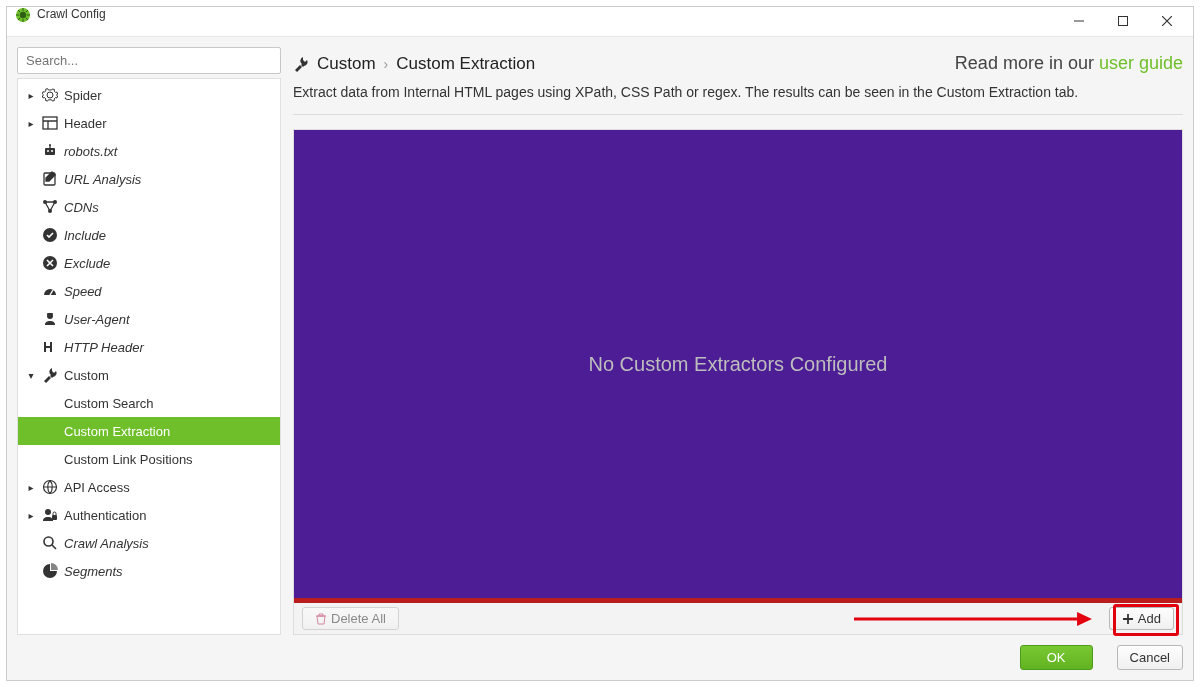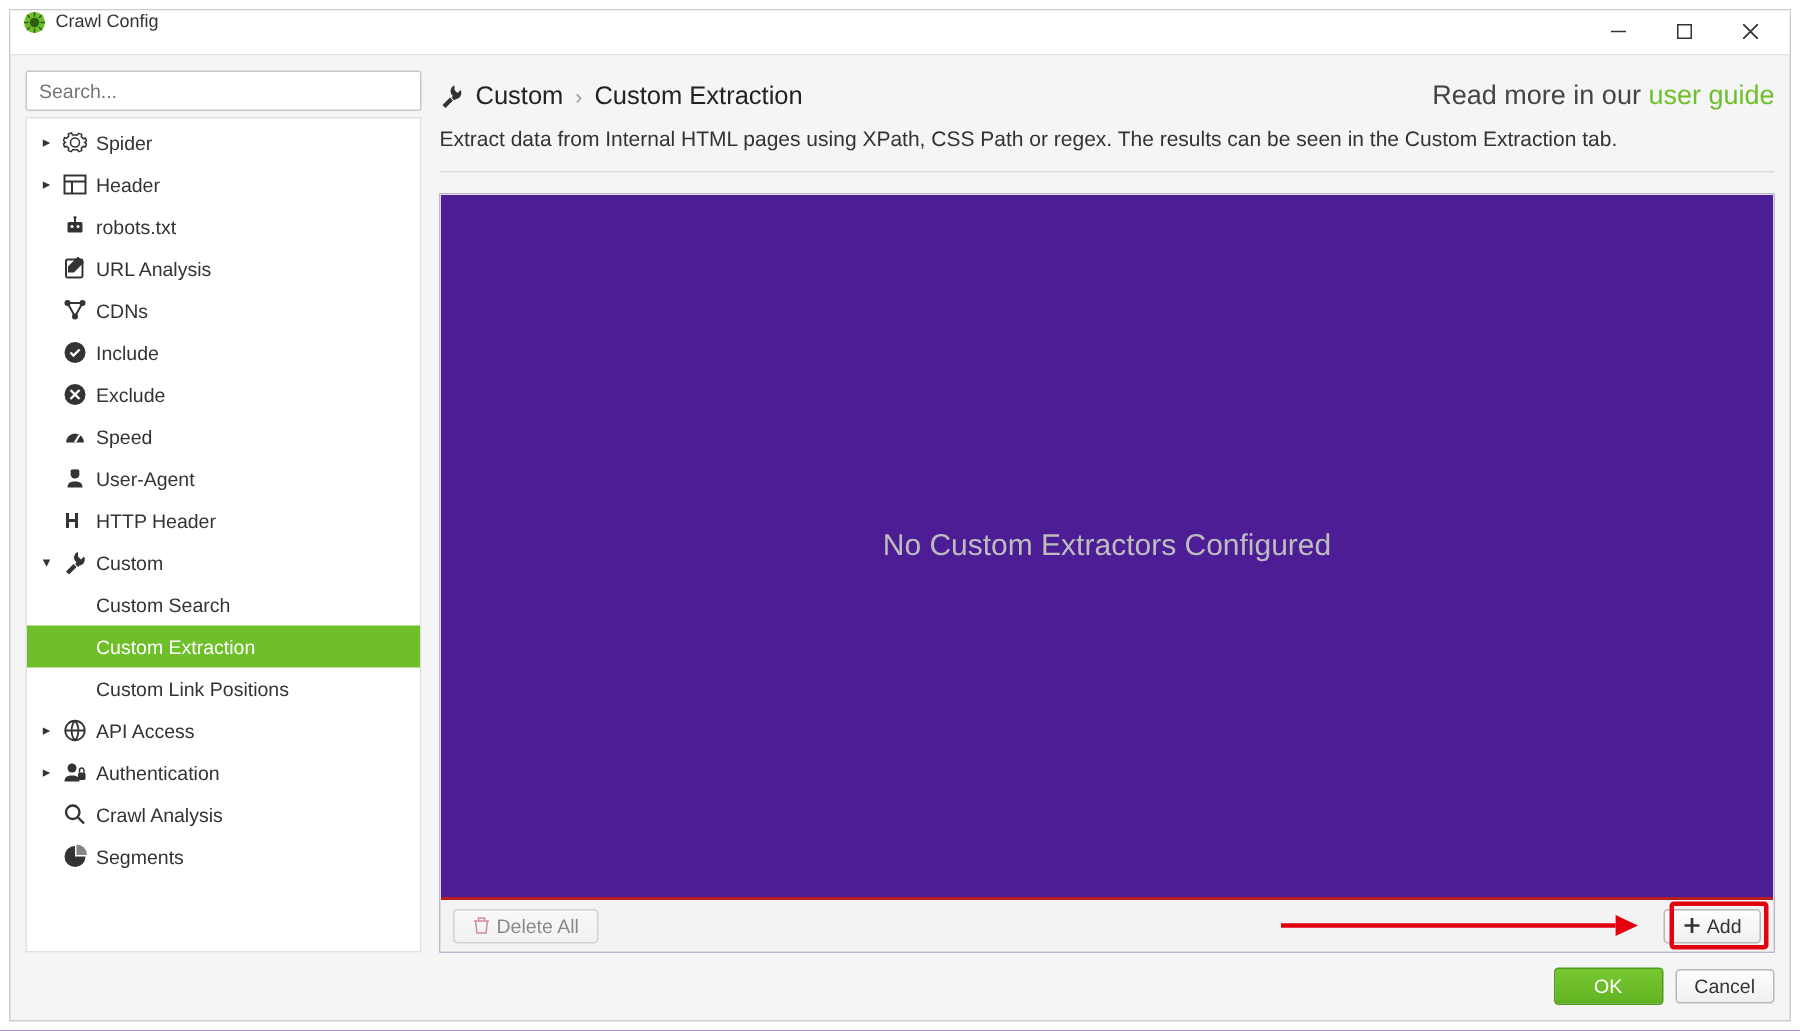--- a/index.html
+++ b/index.html
@@ -11,47 +11,47 @@
   .titlebar .spacer { flex: 1; }
   .titlebar .winbtn { width: 44px; height: 28px; display: flex; align-items: center; justify-content: center; color: #333; }
   .titlebar .winbtn svg { width: 10px; height: 10px; }
   .body { flex: 1; display: flex; flex-direction: column; padding: 10px; gap: 0; min-height: 0; }
   .columns { flex: 1; display: flex; gap: 12px; min-height: 0; }
   
   .sidebar { width: 264px; display: flex; flex-direction: column; gap: 4px; min-height: 0; }
   .search { border: 1px solid #c8c8c8; background: #fff; border-radius: 2px; padding: 5px 8px; font-size: 13px; color: #999; outline: none; width: 100%; }
   .tree { border: 1px solid #e0e0e0; background: #fff; flex: 1; overflow: auto; padding-top: 2px; }
   .tree-item { display: flex; align-items: center; height: 28px; font-size: 13px; color: #333; padding-left: 8px; gap: 6px; cursor: default; }
-  .tree-item.sub { padding-left: 24px; }
+  .tree-item.sub { padding-left: 24px; font-style: italic; }
   .tree-item.sub2 { padding-left: 46px; }
   .tree-item .arrow { width: 10px; display: inline-flex; justify-content: center; color: #333; font-size: 10px; }
   .tree-item .icon { width: 16px; height: 16px; display: inline-flex; align-items: center; justify-content: center; }
   .tree-item.active { background: #6fbf2a; color: #fff; }
   
   .main { flex: 1; display: flex; flex-direction: column; min-height: 0; }
   .crumbs { display: flex; align-items: center; gap: 8px; padding: 6px 0 10px 0; }
   .crumbs .crumb-icon { width: 16px; height: 16px; }
   .crumbs .crumb { font-size: 17px; color: #222; }
   .crumbs .sep { color: #999; font-size: 14px; }
   .crumbs .spacer { flex: 1; }
   .crumbs .hint { font-size: 18px; color: #444; }
   .crumbs .link { color: #6fbf2a; }
   .desc { font-size: 14px; color: #333; padding-bottom: 14px; border-bottom: 1px solid #ddd; margin-bottom: 14px; }
   .panel { flex: 1; border: 1px solid #ddd; background: #4c1d95; display: flex; flex-direction: column; min-height: 0; position: relative; }
   .panel-body { flex: 1; display: flex; align-items: center; justify-content: center; }
   .empty { font-size: 20px; color: #bdbdbd; }
-  .panel-footer { height: 36px; border-top: 2px solid #b91c1c; background: #f3f3f3; display: flex; align-items: center; padding: 0 8px; gap: 8px; position: relative; }
+  .panel-footer { height: 36px; border-top: 5px solid #b91c1c; background: #f3f3f3; display: flex; align-items: center; padding: 0 8px; gap: 8px; position: relative; }
   .btn { border: 1px solid #b8b8b8; background: linear-gradient(#fdfdfd,#f0f0f0); border-radius: 3px; padding: 3px 12px; font-size: 13px; color: #333; display: inline-flex; align-items: center; gap: 4px; }
   .btn.disabled { opacity: 0.55; }
   .btn .bicon { width: 12px; height: 12px; }
   .panel-footer .spacer { flex: 1; }
   .annot-arrow { position: absolute; left: 560px; right: 90px; top: 50%; transform: translateY(-50%); pointer-events: none; }
   .annot-box { position: absolute; right: 3px; top: 1px; width: 66px; height: 32px; border: 3px solid #e3000f; border-radius: 3px; pointer-events: none; }
   
-  .dlg-footer { display: flex; justify-content: flex-end; gap: 8px; padding: 10px 0 0 0; align-items: center; }
+  .dlg-footer { display: flex; justify-content: flex-end; gap: 24px; padding: 10px 0 0 0; }
   .btn.primary { background: linear-gradient(#78c832,#62b321); border: 1px solid #4e9a1a; color: #fff; padding: 4px 26px; }
 </style>
 </head>
 <body>
 
 <div class="window">
 
   <div class="titlebar">
     <span class="appicon">
       <svg viewBox="0 0 16 16">

